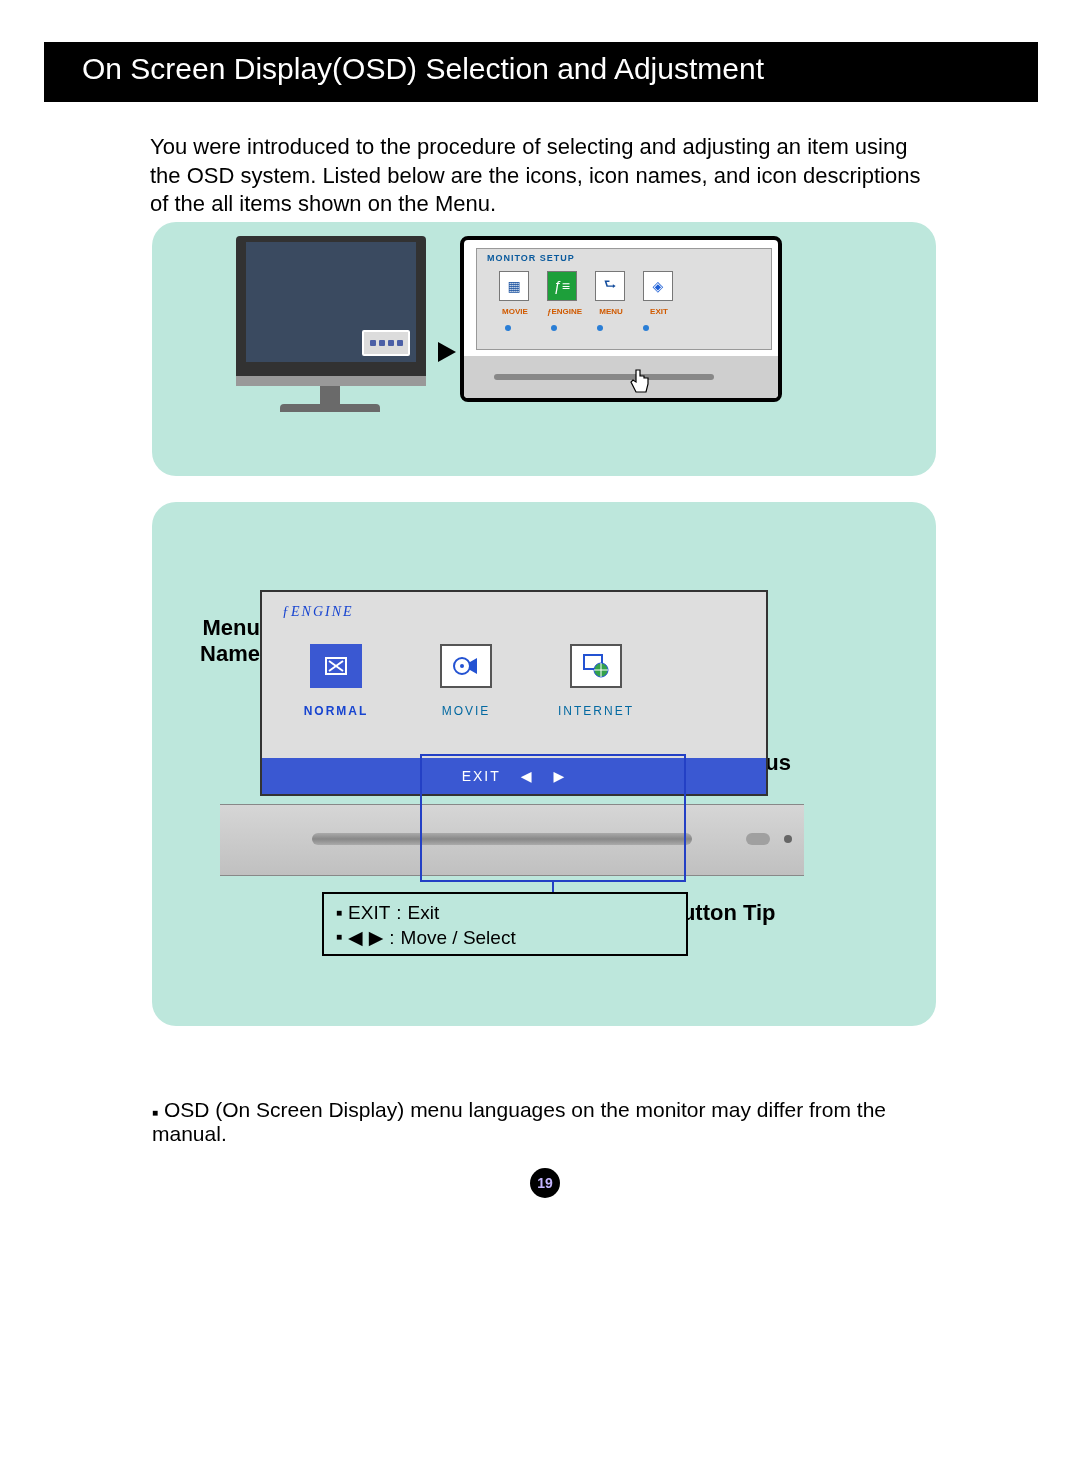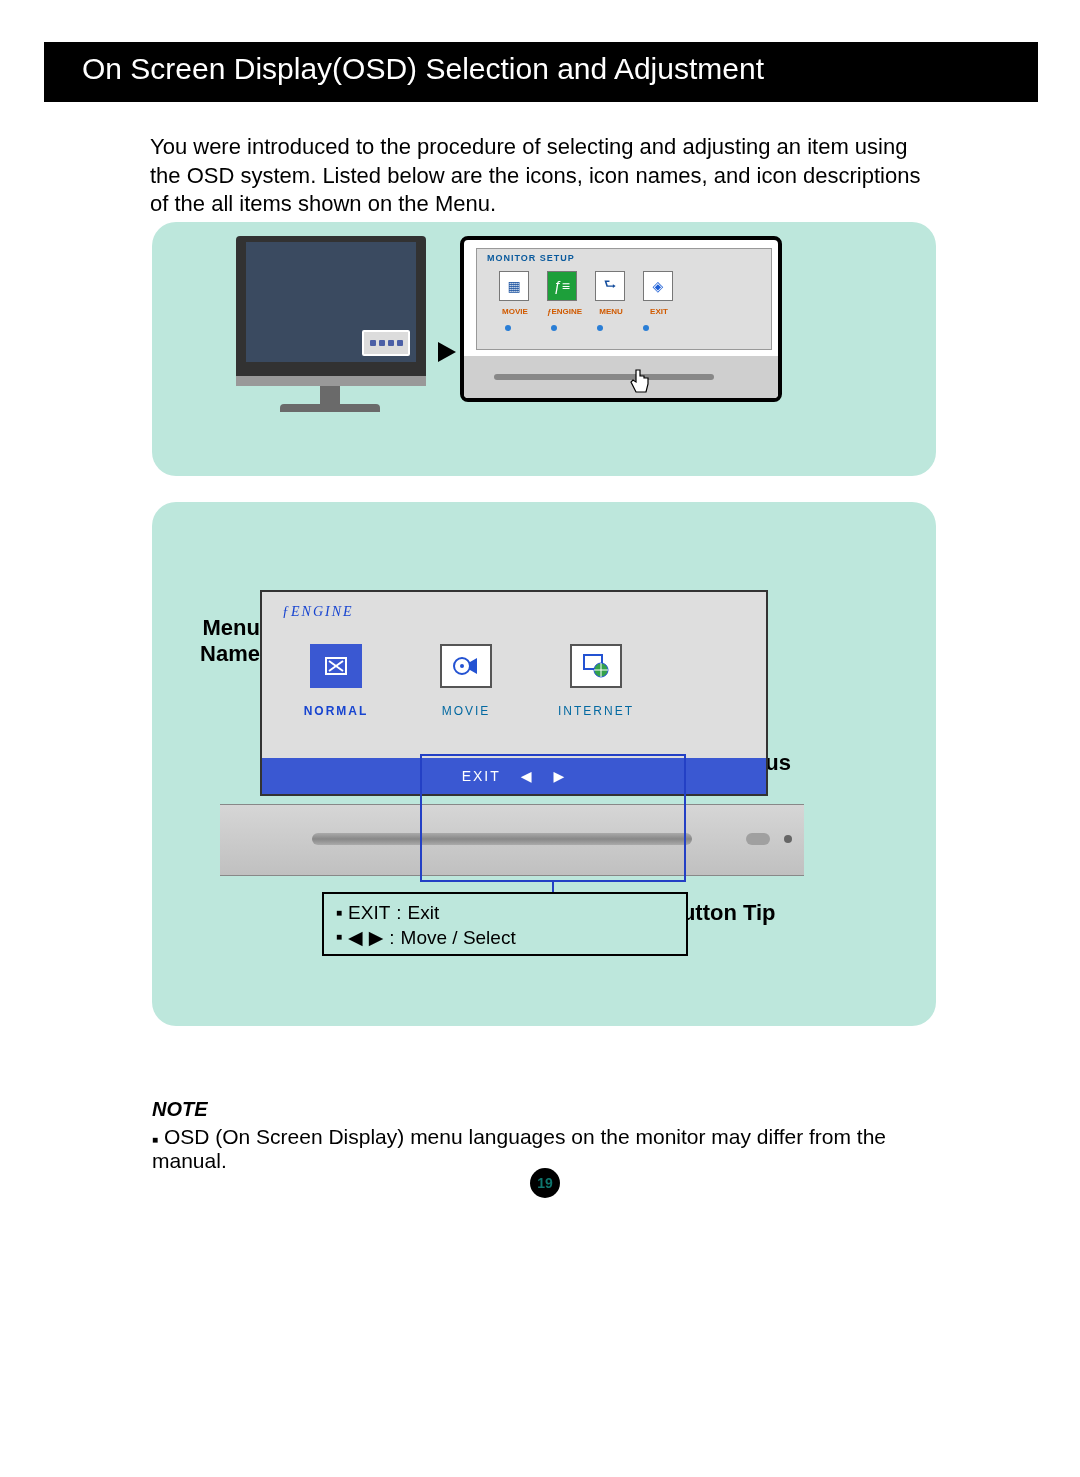--- a/index.html
+++ b/index.html
@@ -245,21 +245,21 @@
 
   
   .note-sec { position:absolute; left:152px; top:1098px; width:800px; }
   .note-head { font-size:20px; font-weight:bold; font-style:italic; margin-bottom:4px; }
   .note-body { font-size:21px; }
 
   
   .page-badge {
     position:absolute; left:530px; top:1168px;
     width:30px; height:30px; border-radius:50%; background:#000;
-    color:#0f766e; font-size:14px; font-weight:bold;
+    color:#c4b5fd; font-size:14px; font-weight:bold;
     display:flex; align-items:center; justify-content:center;
   }
 
   
   .finger-svg { width:28px; height:30px; }
 </style>
 </head>
 <body>
 
 <div class="black-band"></div>
@@ -399,20 +399,19 @@
       <span class="sq">■</span>
       <span>◀</span>
       <span>▶</span>
       <span>:</span>
       <span>Move / Select</span>
     </div>
   </div>
 </div>
 
 <div class="note-sec">
-  <div class="note-head">NOTE</div>
   <div class="note-body">
     <span class="sq" style="font-size:10px;">■</span>
     <span>OSD (On Screen Display) menu languages on the monitor may differ from the manual.</span>
   </div>
 </div>
 
 <div class="page-badge">19</div>
 
 </body></html>

